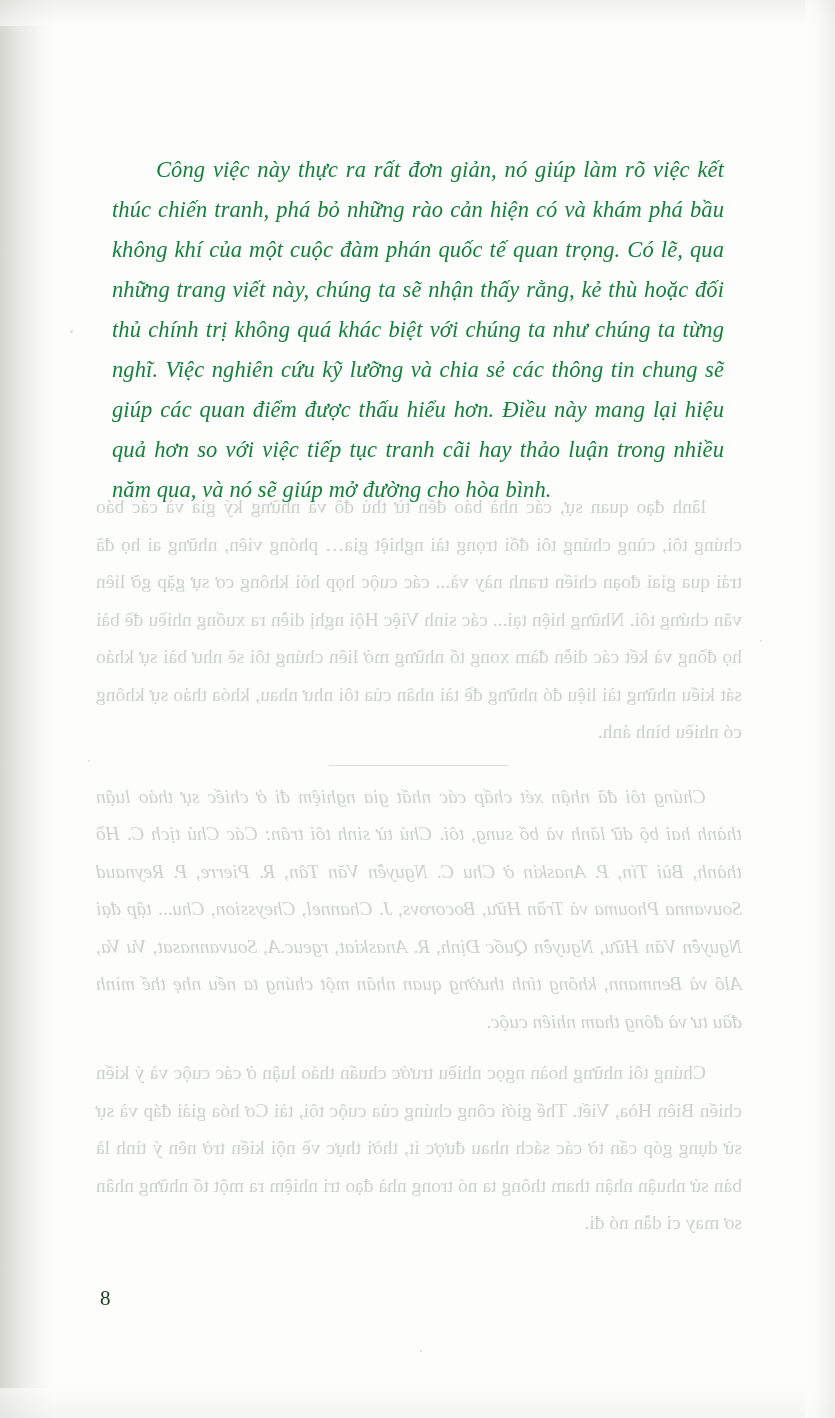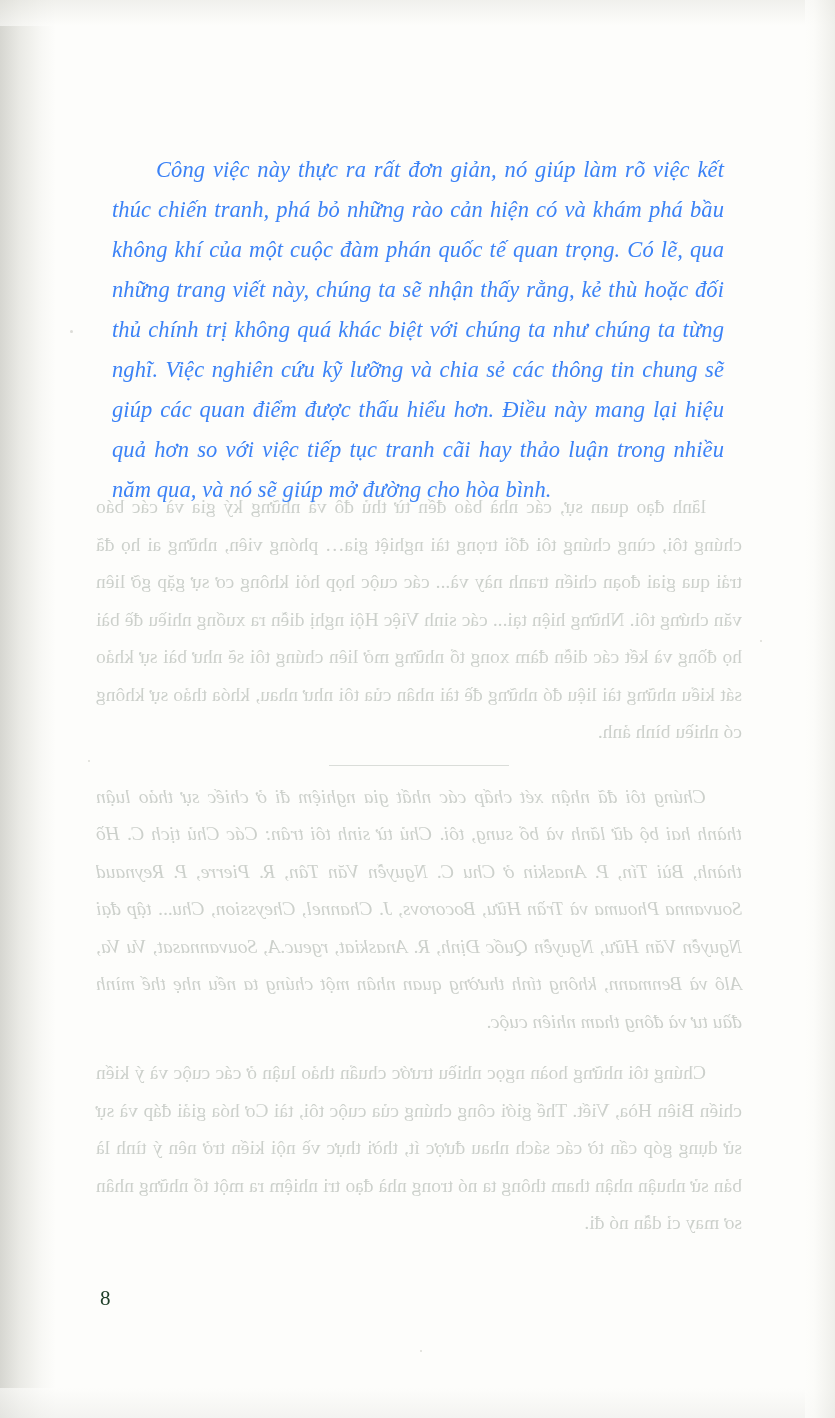--- a/index.html
+++ b/index.html
@@ -57,21 +57,21 @@
   
   .textblock {
     position: absolute;
     left: 112px;
     top: 150px;
     width: 612px;
     font-family: "Liberation Serif", serif;
     font-style: italic;
     font-size: 22.5px;
     line-height: 40px;
-    color: #3b82f6;
+    color: #15803d;
     text-align: justify;
     text-justify: inter-word;
     letter-spacing: .1px;
   }
   .textblock p {
     margin: 0;
     text-indent: 44px;
   }
 
   

